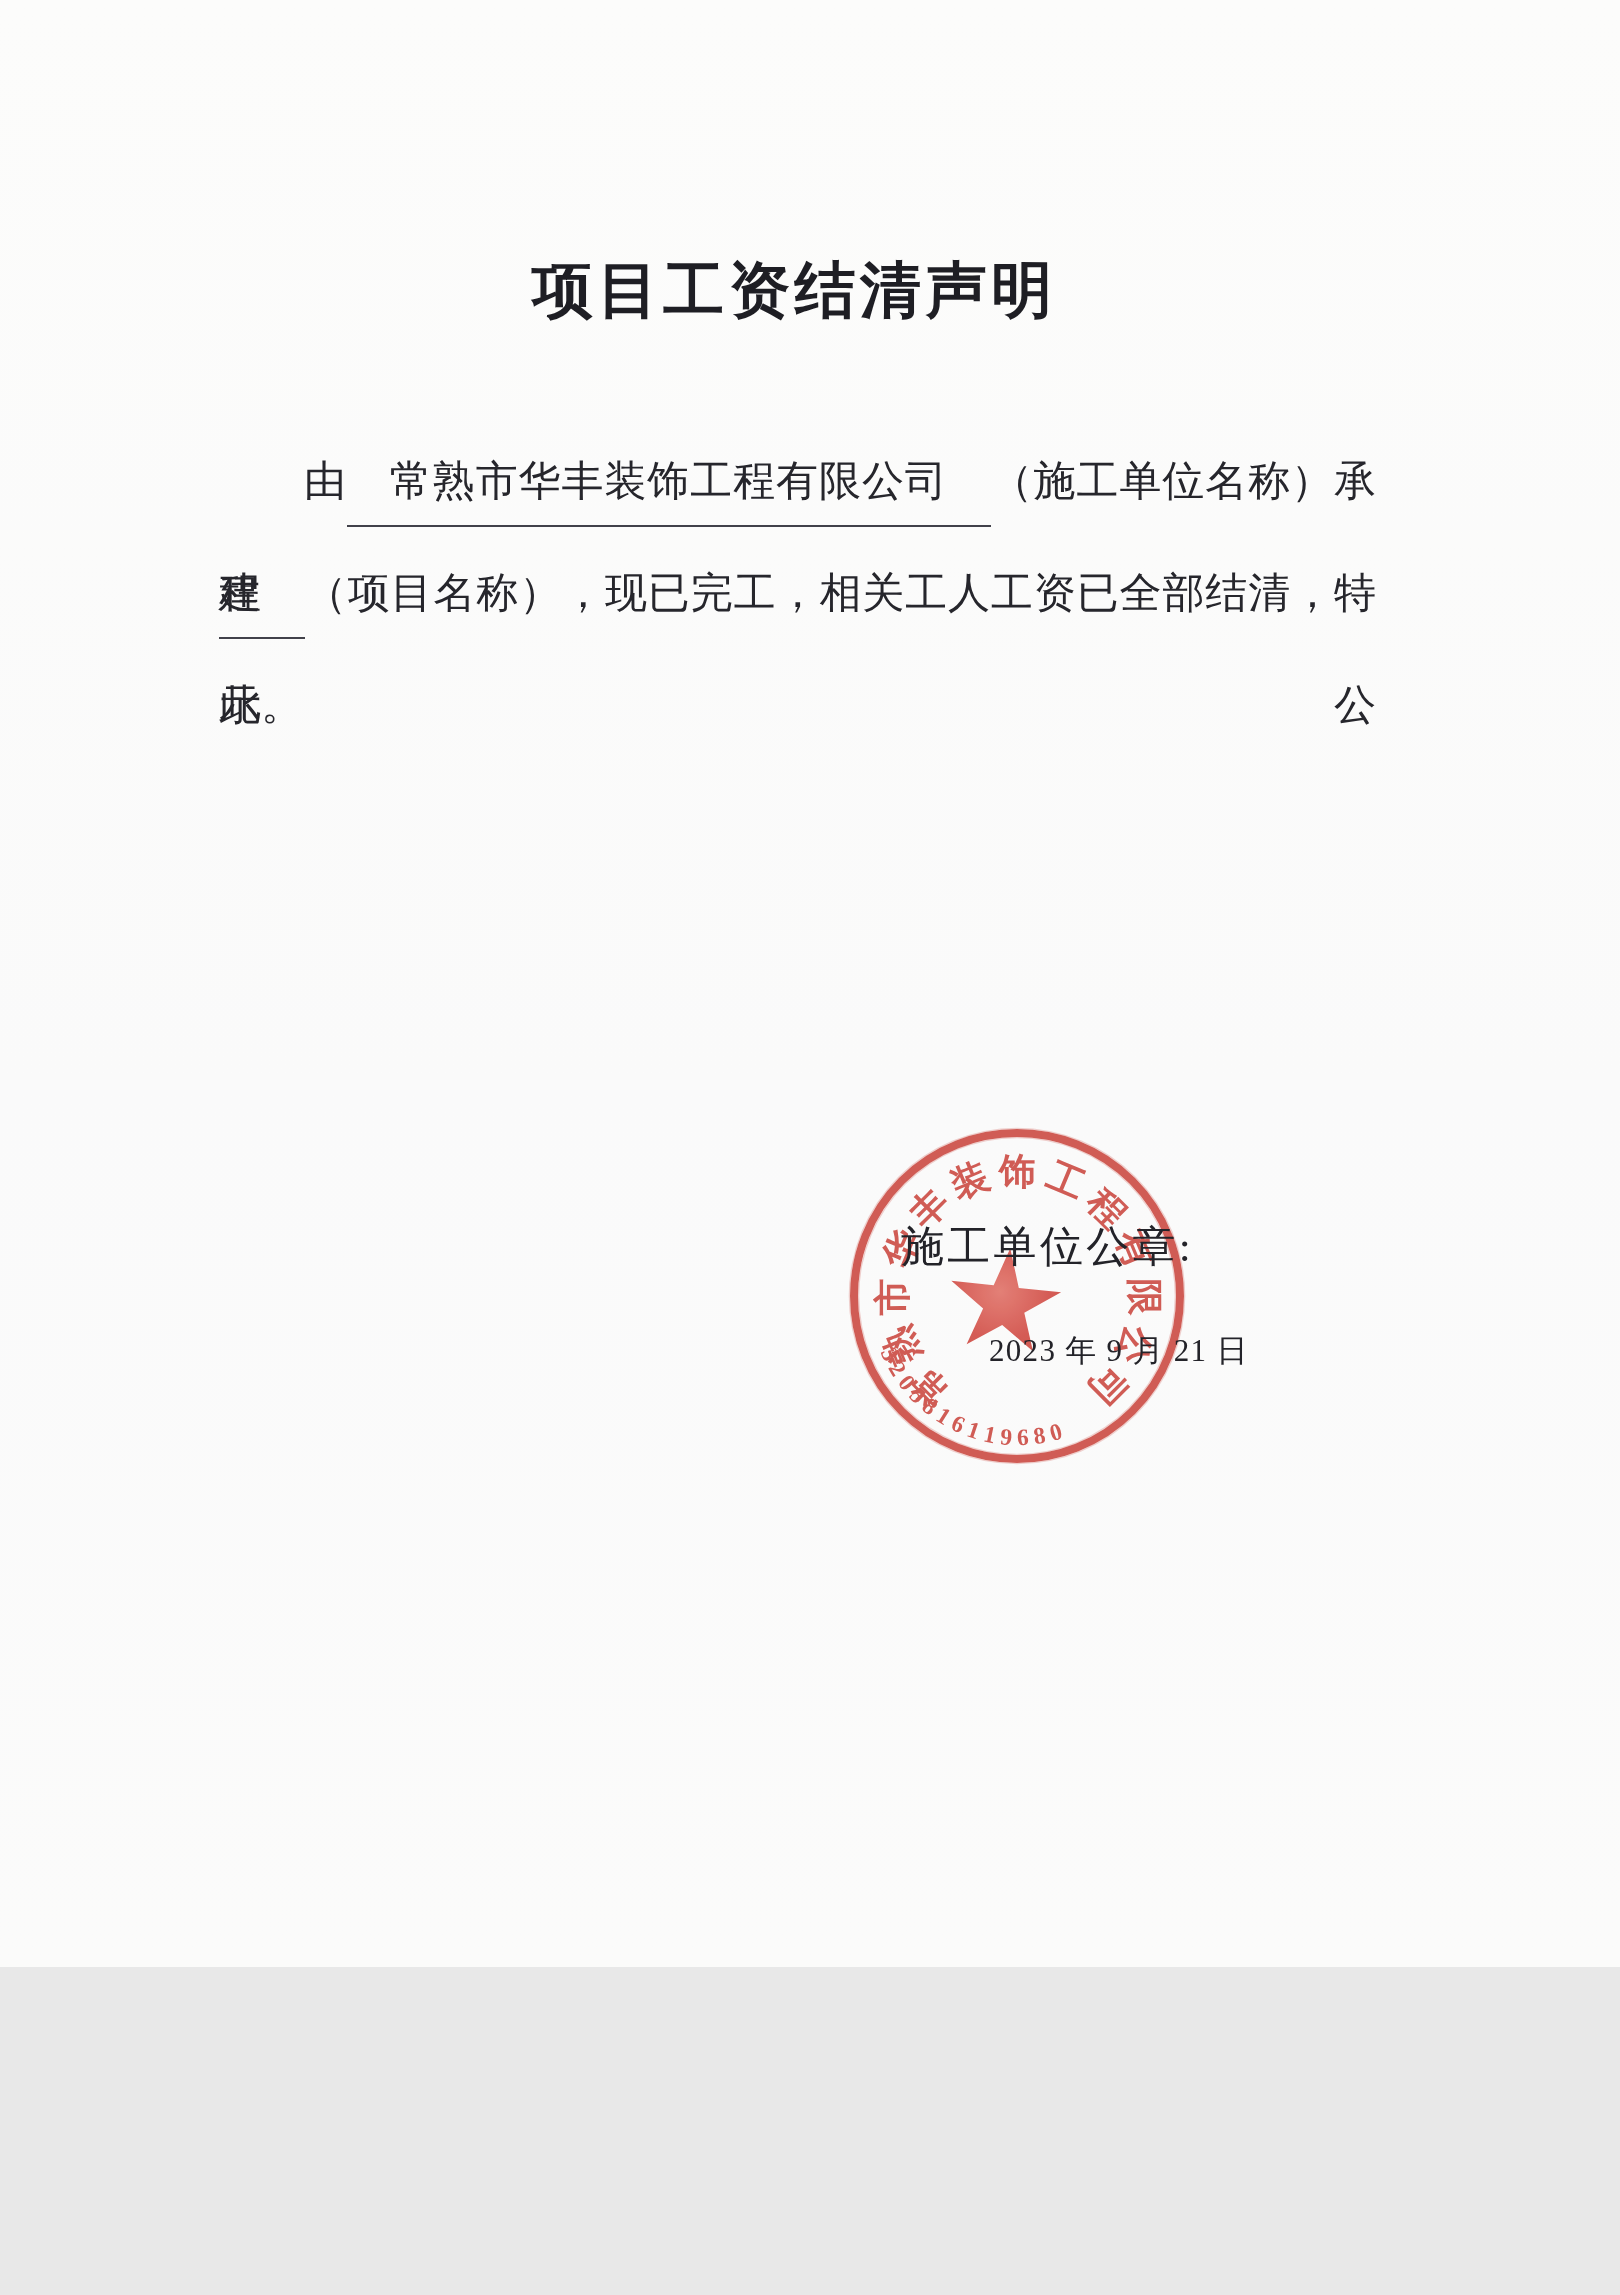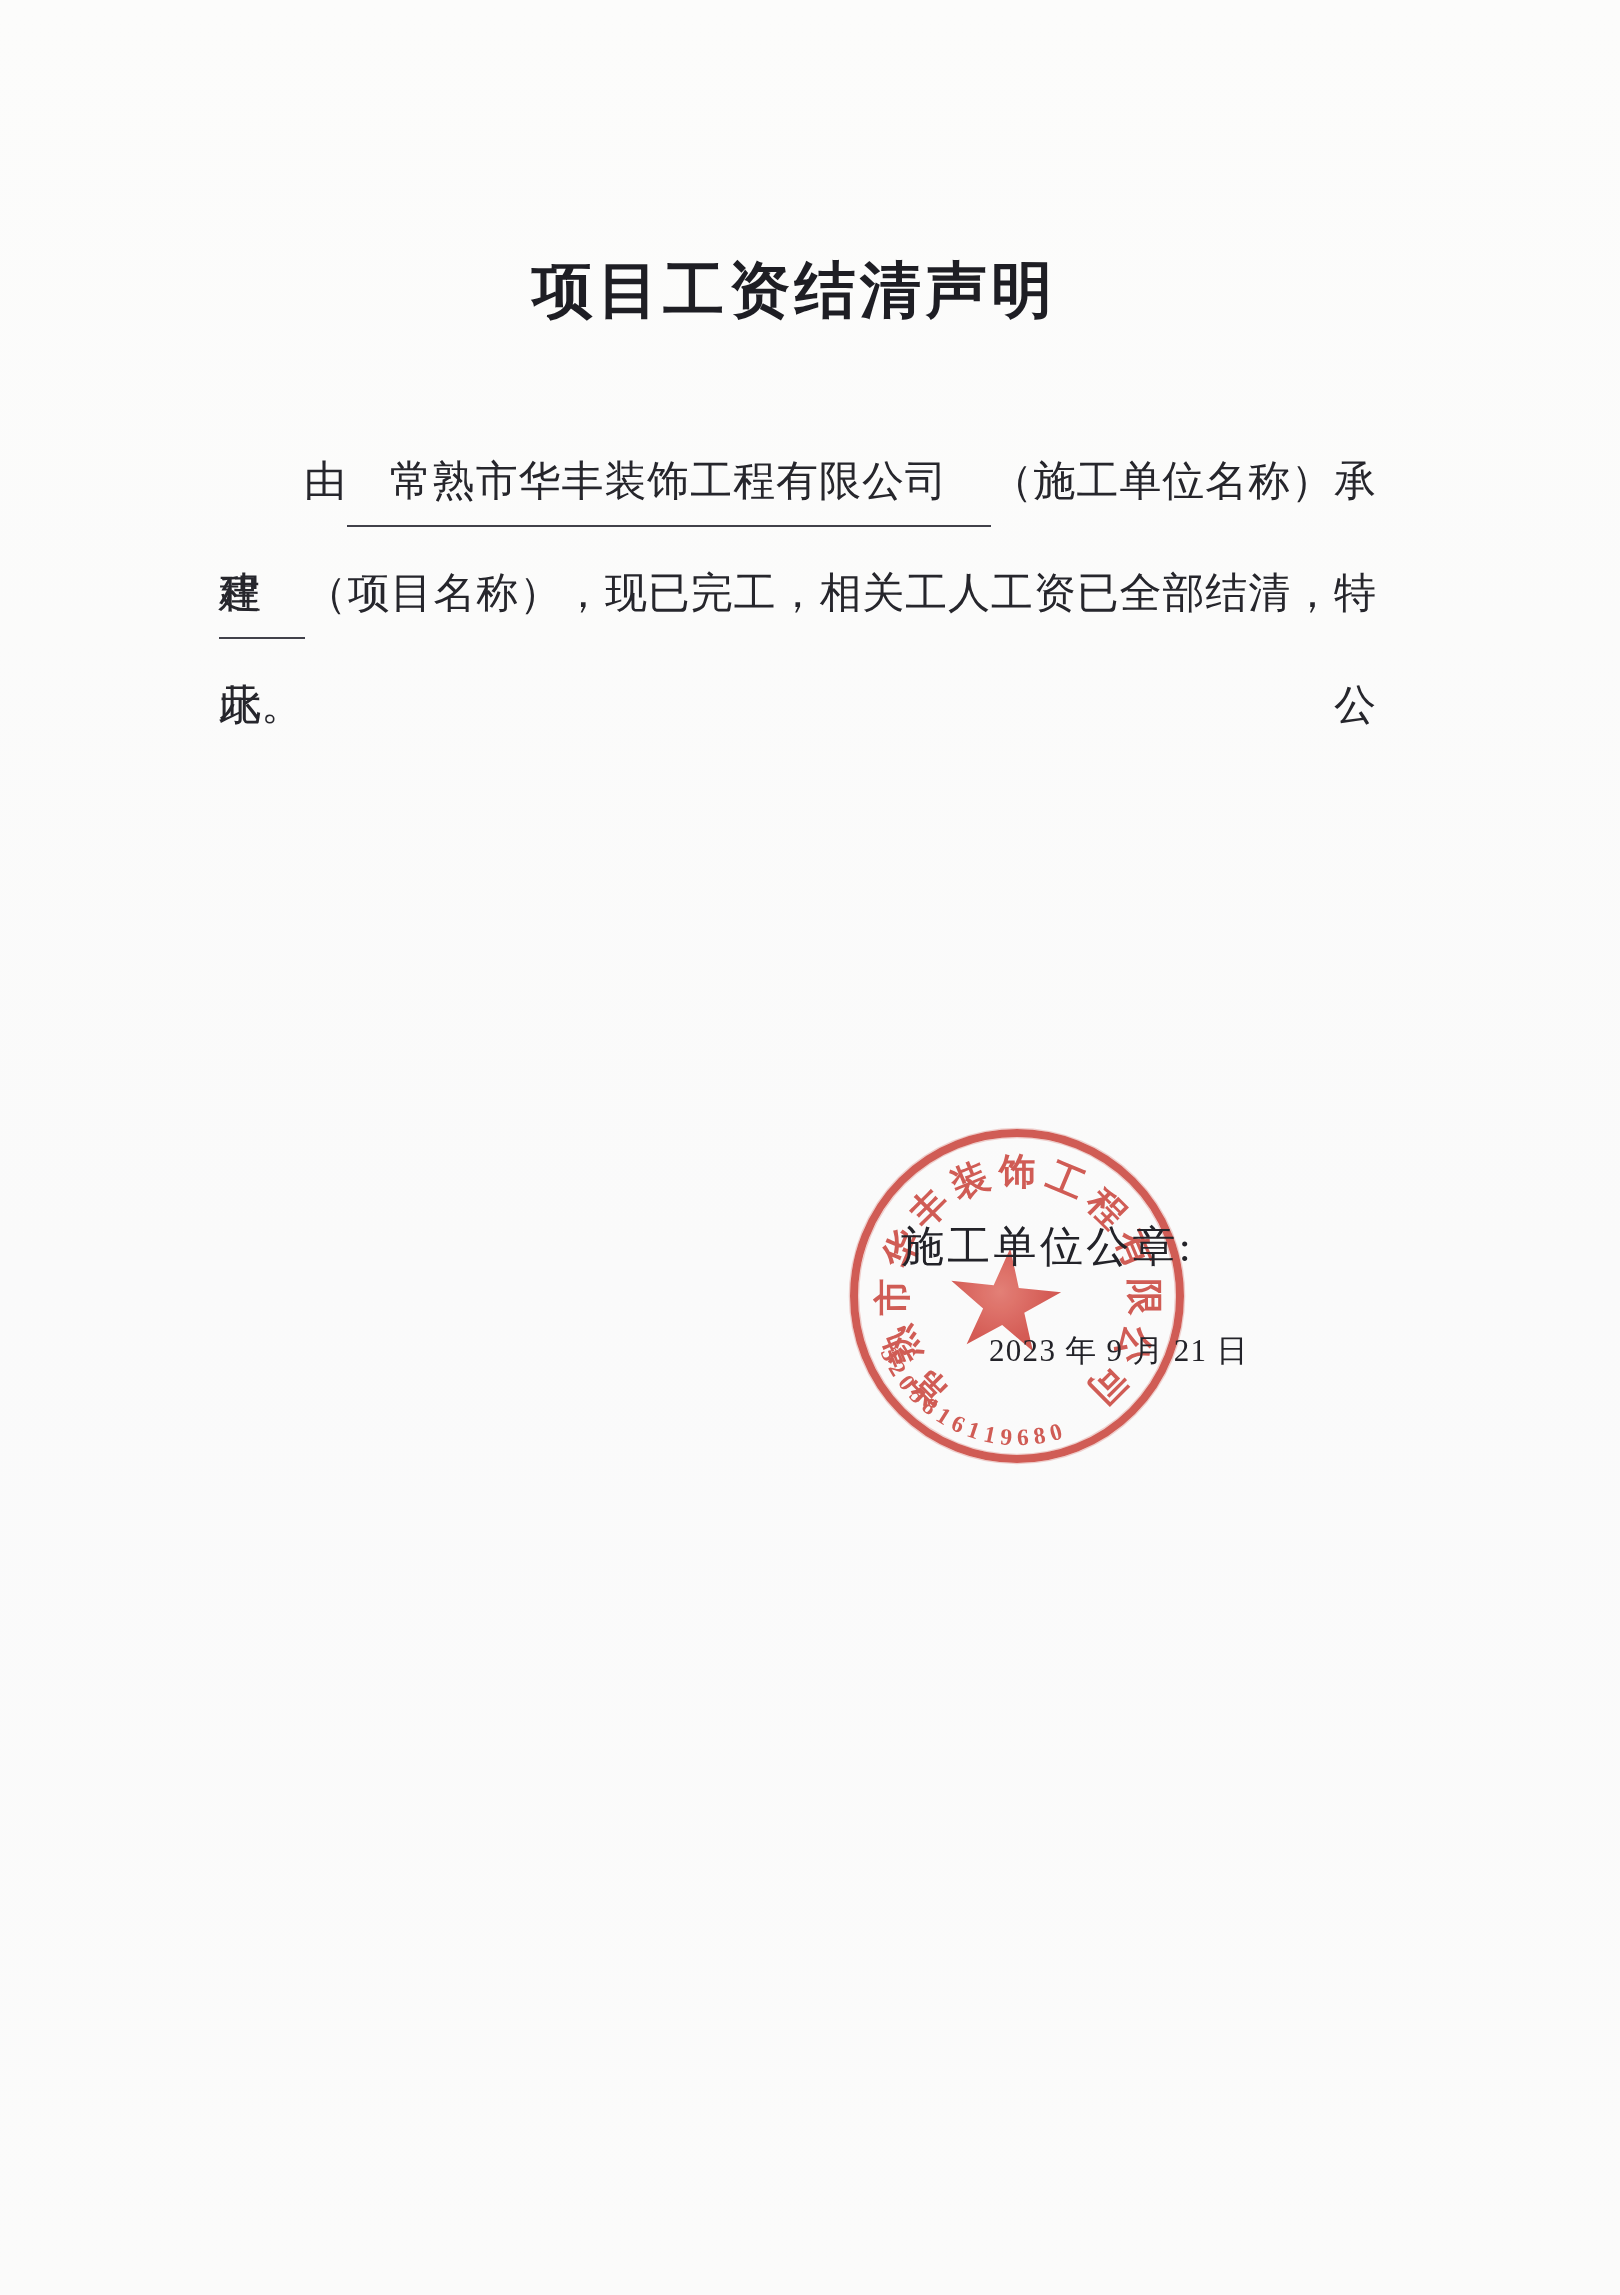--- a/index.html
+++ b/index.html
@@ -1,18 +1,18 @@
 <!DOCTYPE html>
 <html style="font-size:10.5px"><head>
 <meta charset="utf-8">
 <style>
   html,body{margin:0;padding:0;background:#e8e8e8;}
   .page{
     position:relative;
-    width:1621px;height:2295px;
+    width:1621px;height:1967px;
     margin:0 auto;
     background:linear-gradient(180deg,#fcfcfb 0%,#fafafa 55%,#fbfbfa 100%);
     overflow:hidden;
     font-family:"Liberation Serif","DejaVu Serif",serif;
     color:#26262c;
   }
   
   .doc-title{
     position:absolute;top:209px;left:0;width:1589px;
     text-align:center;

